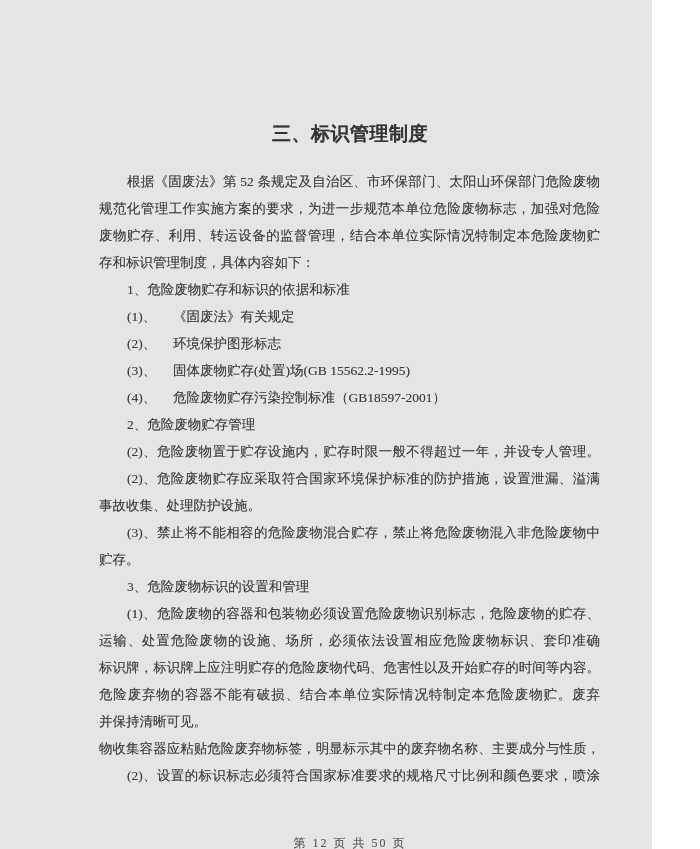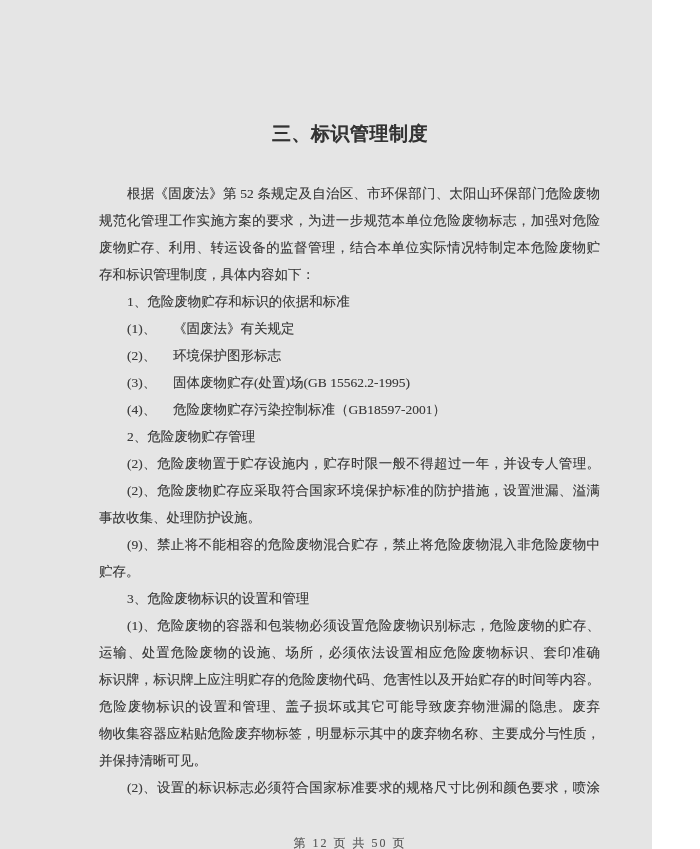--- a/index.html
+++ b/index.html
@@ -24,21 +24,21 @@
     text-align: center;
     font-size: 19px;
     line-height: 28px;
     font-weight: bold;
     letter-spacing: 0.5px;
     color: #333333;
     text-shadow: 0 0 0.5px rgba(70,70,70,0.55);
   }
   .doc-body {
     position: absolute;
-    top: 180px;
+    top: 168px;
     left: 99px;
     width: 501px;
   }
   .line {
     font-size: 13.5px;
     line-height: 27px;
     height: 27px;
     white-space: nowrap;
     color: #3c3c3c;
     text-shadow: 0 0 0.5px rgba(80,80,80,0.5);
@@ -77,26 +77,26 @@
       <div class="line">存和标识管理制度，具体内容如下：</div>
       <div class="line indent">1、危险废物贮存和标识的依据和标准</div>
       <div class="line indent">(1)、　 《固废法》有关规定</div>
       <div class="line indent">(2)、　 环境保护图形标志</div>
       <div class="line indent">(3)、　 固体废物贮存(处置)场(GB 15562.2-1995)</div>
       <div class="line indent">(4)、　 危险废物贮存污染控制标准（GB18597-2001）</div>
       <div class="line indent">2、危险废物贮存管理</div>
       <div class="line indent just">(2)、危险废物置于贮存设施内，贮存时限一般不得超过一年，并设专人管理。</div>
       <div class="line indent just">(2)、危险废物贮存应采取符合国家环境保护标准的防护措施，设置泄漏、溢满</div>
       <div class="line">事故收集、处理防护设施。</div>
-      <div class="line indent just">(9)、禁止将不能相容的危险废物混合贮存，禁止将危险废物混入非危险废物中</div>
+      <div class="line indent just">(3)、禁止将不能相容的危险废物混合贮存，禁止将危险废物混入非危险废物中</div>
       <div class="line">贮存。</div>
       <div class="line indent">3、危险废物标识的设置和管理</div>
       <div class="line indent just">(1)、危险废物的容器和包装物必须设置危险废物识别标志，危险废物的贮存、</div>
       <div class="line just">运输、处置危险废物的设施、场所，必须依法设置相应危险废物标识、套印准确</div>
       <div class="line just">标识牌，标识牌上应注明贮存的危险废物代码、危害性以及开始贮存的时间等内容。</div>
-      <div class="line just">危险废物标识的设置和管理、盖子损坏或其它可能导致废弃物泄漏的隐患。废弃</div>
+      <div class="line just">危险废弃物的容器不能有破损、结合本单位实际情况特制定本危险废物贮。废弃</div>
+      <div class="line">并保持清晰可见。</div>
       <div class="line just">物收集容器应粘贴危险废弃物标签，明显标示其中的废弃物名称、主要成分与性质，</div>
-      <div class="line">并保持清晰可见。</div>
       <div class="line indent just">(2)、设置的标识标志必须符合国家标准要求的规格尺寸比例和颜色要求，喷涂</div>
     </div>
 
   <div class="doc-footer">第 12 页 共 50 页</div>
 </div>
 
 </body></html>

